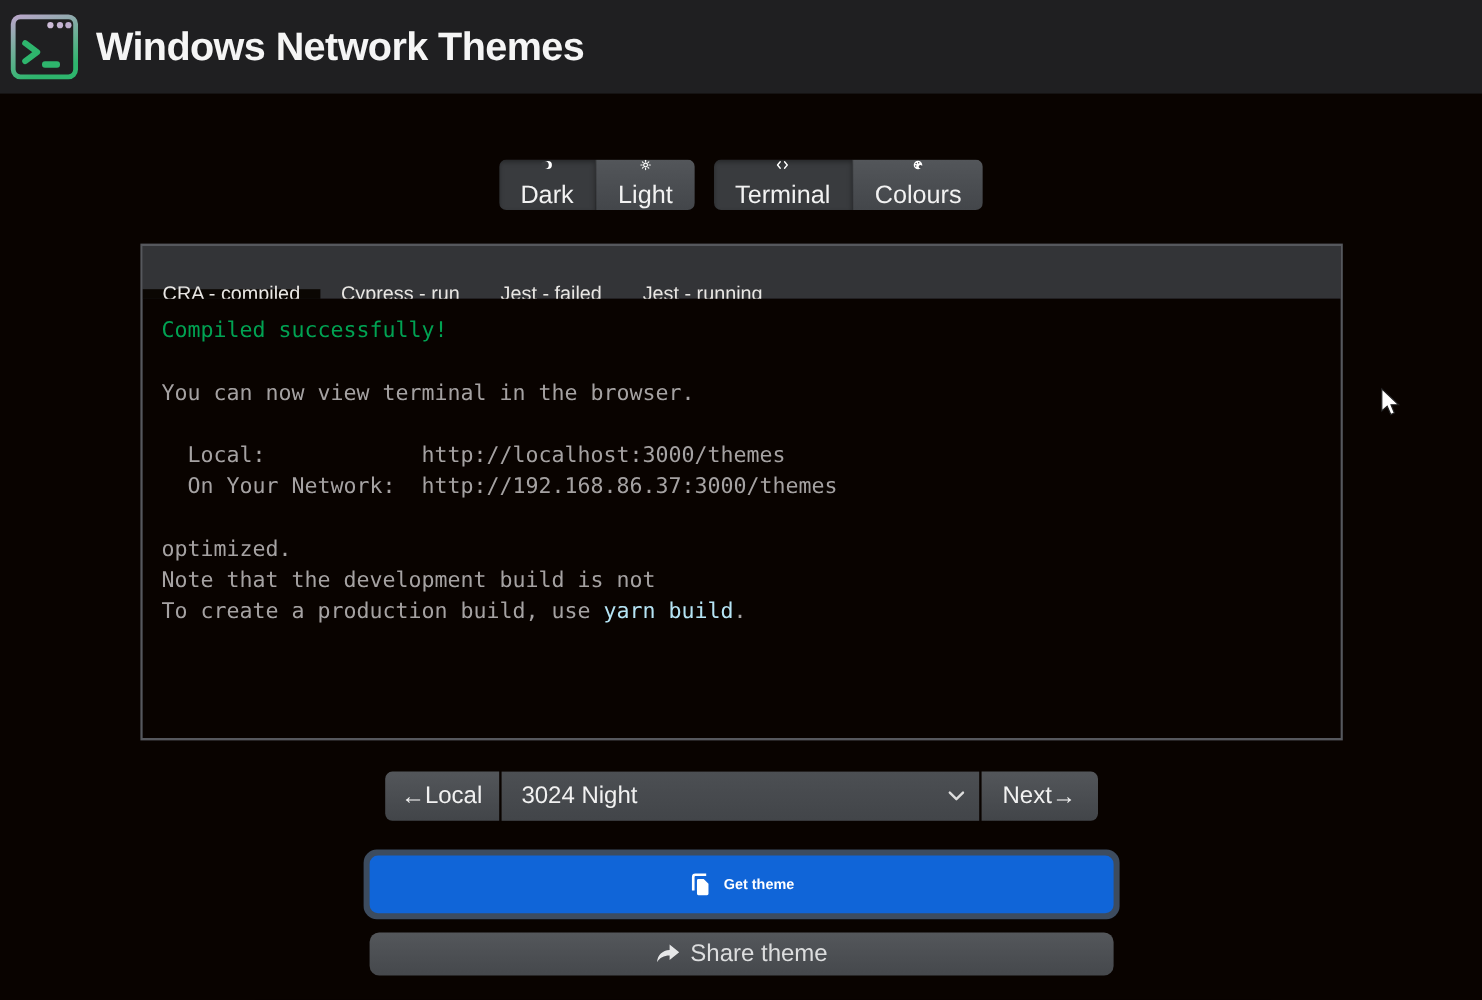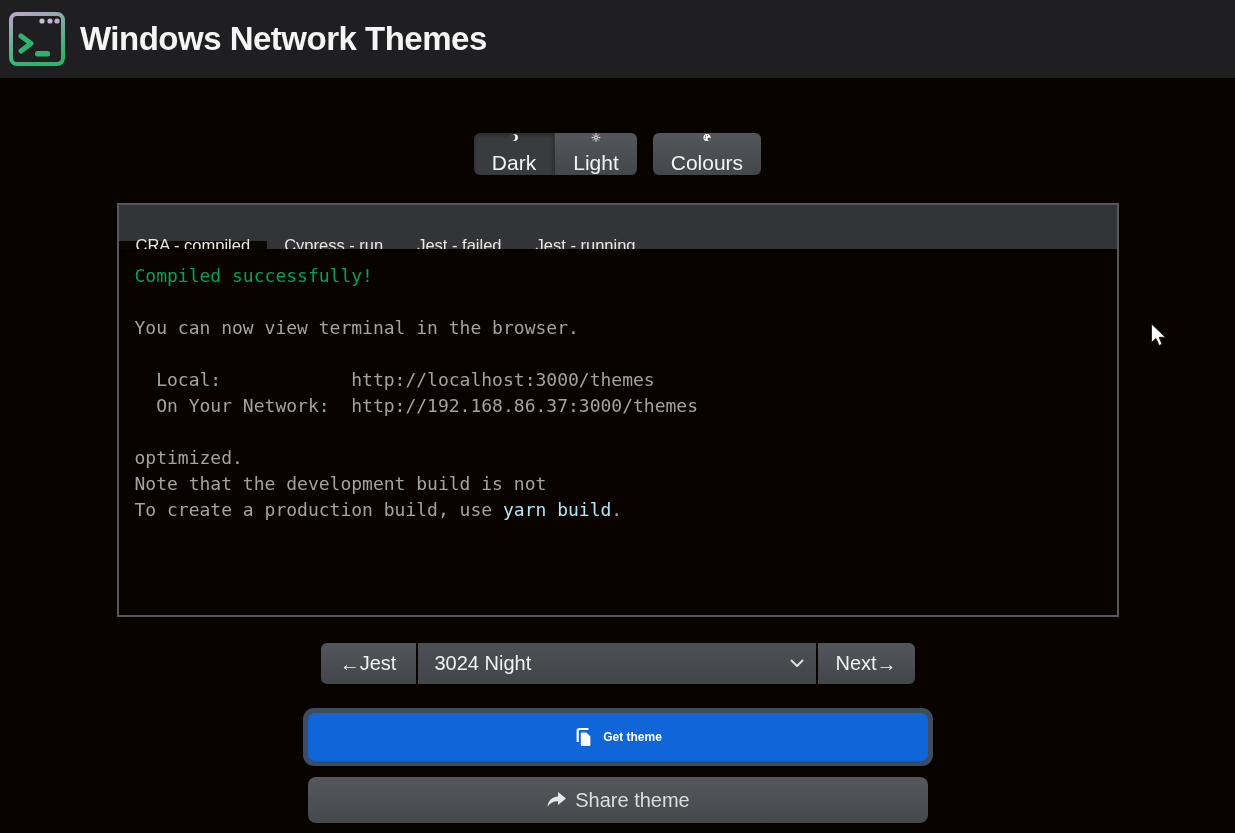--- a/index.html
+++ b/index.html
@@ -156,21 +156,21 @@
     display: flex;
     align-items: center;
     justify-content: center;
     gap: 10px;
     cursor: pointer;
     font-family: inherit;
   }
   .share-theme-btn {
     display: flex;
     width: 620px;
-    height: 46px;
+    height: 36px;
     margin: 11px auto 0 auto;
     border: none;
     border-radius: 8px;
     background: linear-gradient(#54575b, #45484c);
     color: #dcddde;
     font-size: 20px;
     font-weight: 500;
     align-items: center;
     justify-content: center;
     gap: 8px;
@@ -230,20 +230,27 @@
           <line x1="17.2" y1="17.2" x2="19.2" y2="19.2"></line>
           <line x1="4.8" y1="19.2" x2="6.8" y2="17.2"></line>
           <line x1="17.2" y1="6.8" x2="19.2" y2="4.8"></line>
         </g>
       </svg>
       <span>Light</span>
     </button>
   </div>
 
   <div class="btn-group">
+    <button class="toggle-btn selected">
+      <svg width="24" height="20" viewBox="0 0 24 20">
+        <path d="M8 4 L3 10 L8 16" fill="none" stroke="#ffffff" stroke-width="2.6" stroke-linecap="round" stroke-linejoin="round"></path>
+        <path d="M16 4 L21 10 L16 16" fill="none" stroke="#ffffff" stroke-width="2.6" stroke-linecap="round" stroke-linejoin="round"></path>
+      </svg>
+      <span>Terminal</span>
+    </button>
     <button class="toggle-btn">
       <svg width="22" height="22" viewBox="0 0 24 24">
         <circle cx="12" cy="12" r="9.5" fill="#ffffff"></circle>
         <circle cx="17.5" cy="16" r="4" fill="#47494d"></circle>
         <circle cx="8" cy="8.6" r="1.7" fill="#47494d"></circle>
         <circle cx="13.5" cy="6.8" r="1.7" fill="#47494d"></circle>
         <circle cx="6.9" cy="14" r="1.7" fill="#47494d"></circle>
       </svg>
       <span>Colours</span>
     </button>
@@ -267,21 +274,21 @@
       <div class="term-line">&nbsp;</div>
       <div class="term-line"><span class="seg-fg">optimized.</span></div>
       <div class="term-line"><span class="seg-fg">Note that the development build is not</span></div>
       <div class="term-line"><span class="seg-fg">To create a production build, use </span><span class="seg-cyan">yarn build</span><span class="seg-fg">.</span></div>
     </div>
 </div>
 
 <div class="controls-row">
   <button class="ctl-btn ctl-prev">
     <span class="arrow-glyph">←</span>
-      <span>Jest</span>
+      <span>Local</span>
   </button>
   <div class="theme-select" role="combobox">
     <span class="value">3024 Night</span>
     <svg class="chevron-down" viewBox="0 0 14 9">
       <path d="M1.5 1.5 L7 7 L12.5 1.5" fill="none" stroke="#dddddd" stroke-width="2" stroke-linecap="round" stroke-linejoin="round"></path>
     </svg>
   </div>
   <button class="ctl-btn ctl-next">
     <span>Next</span>
       <span class="arrow-glyph">→</span>

